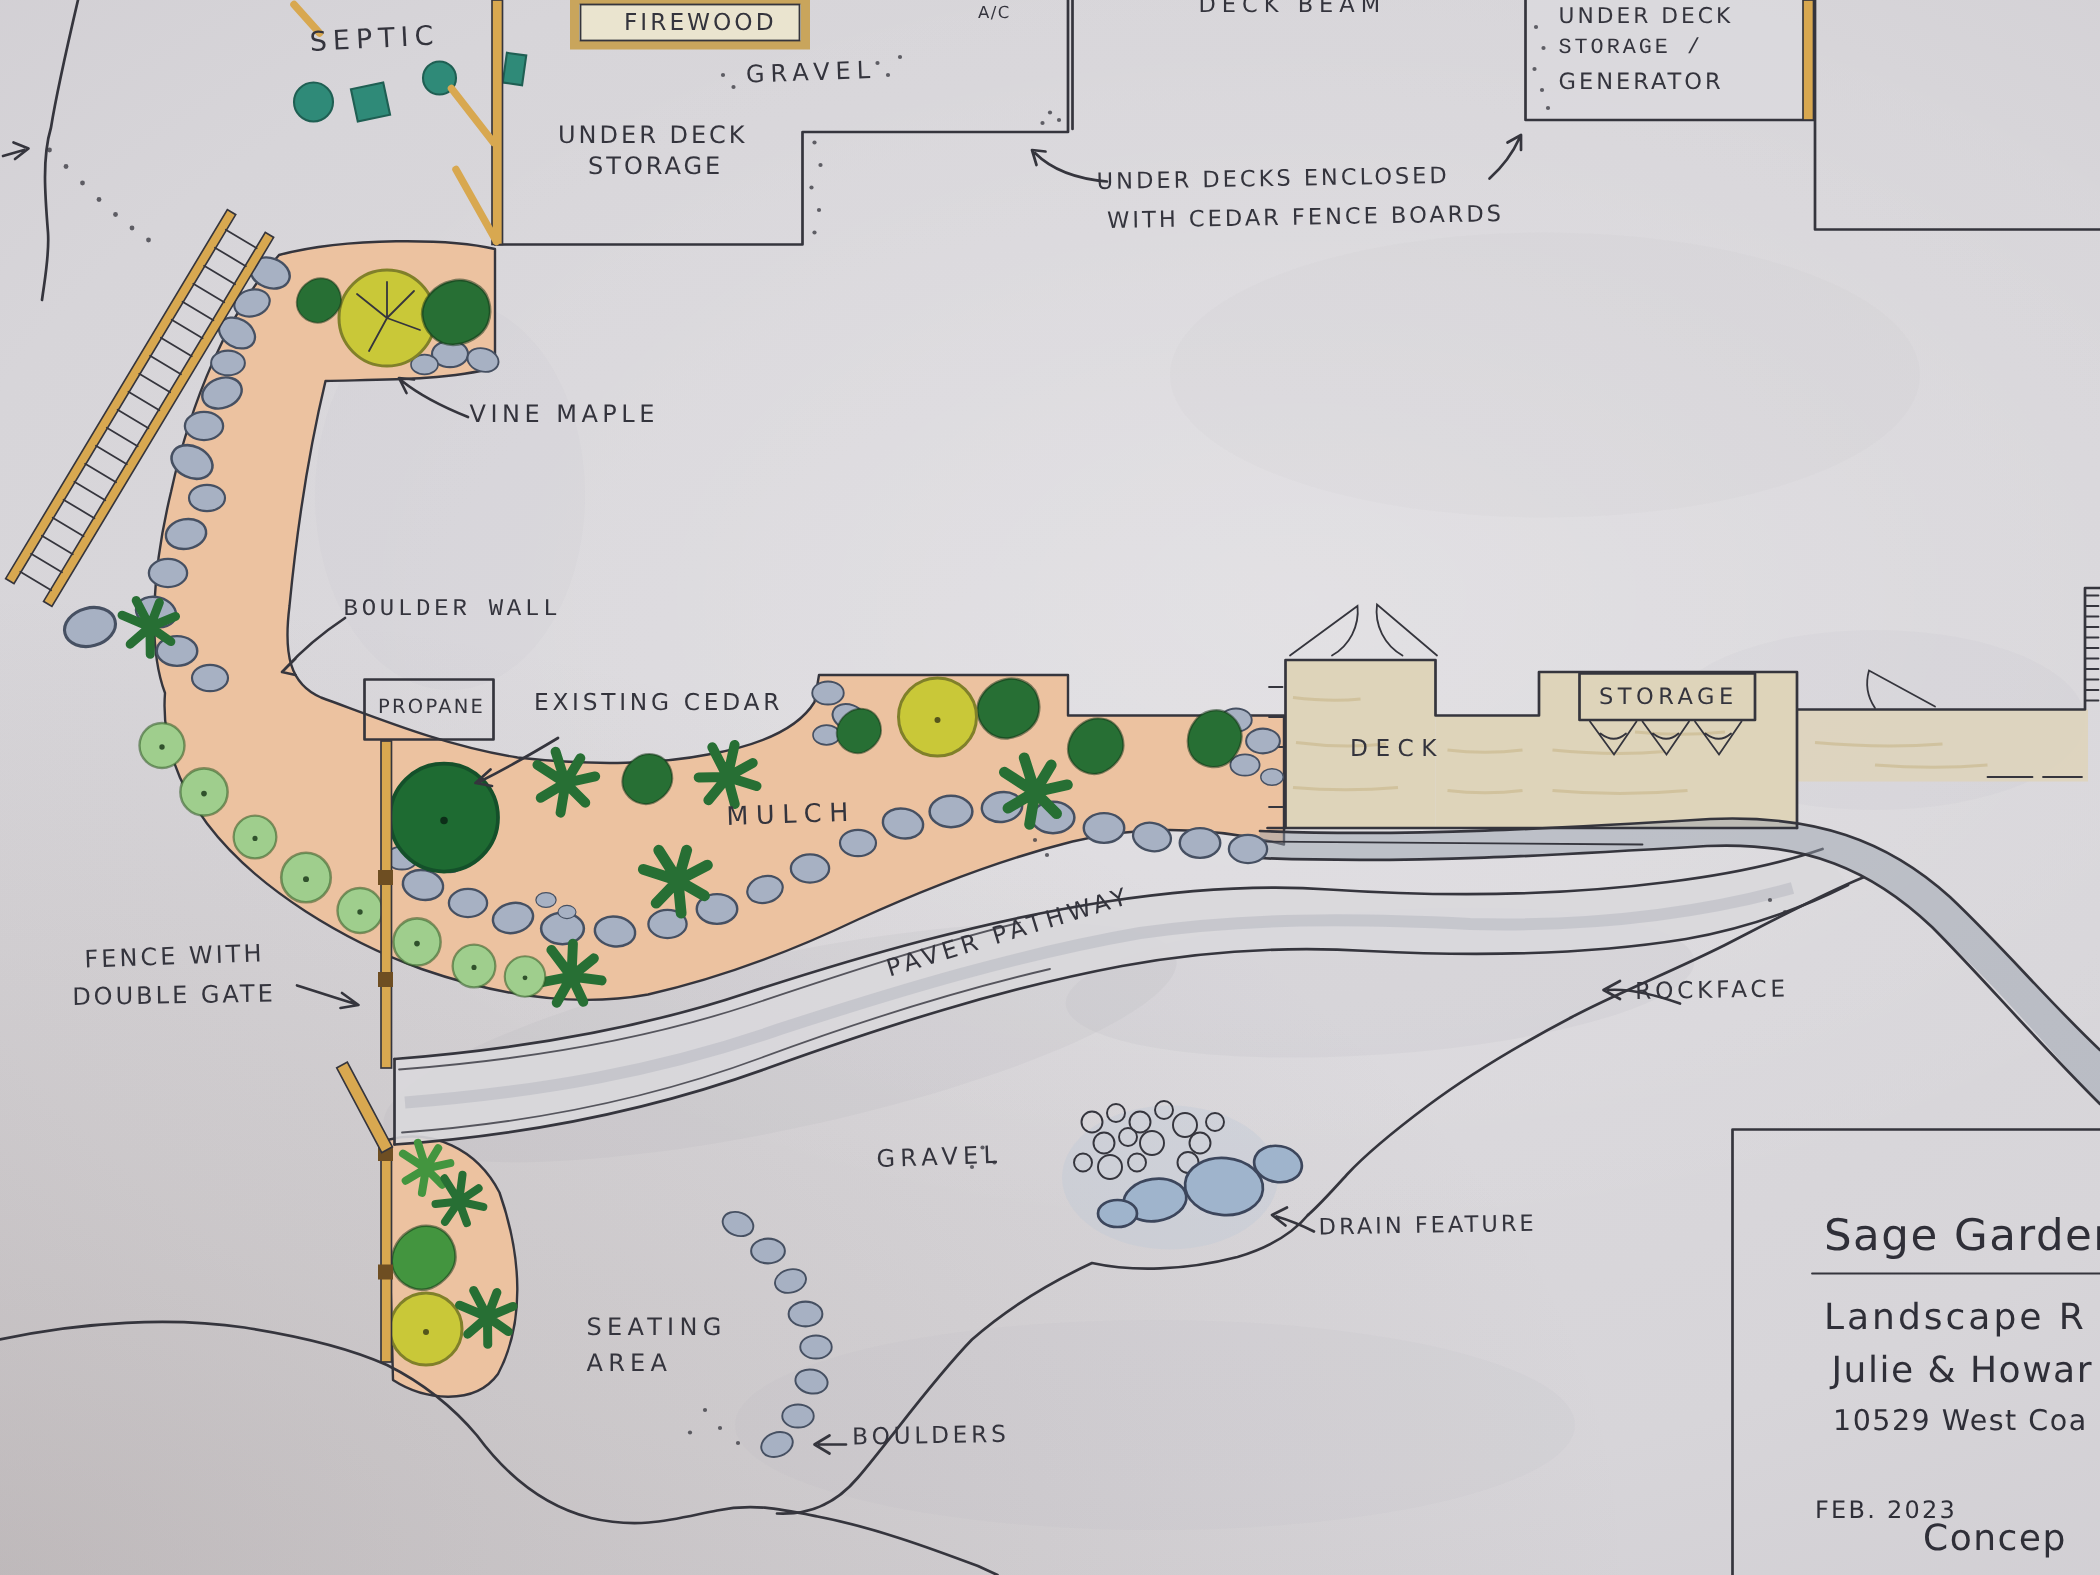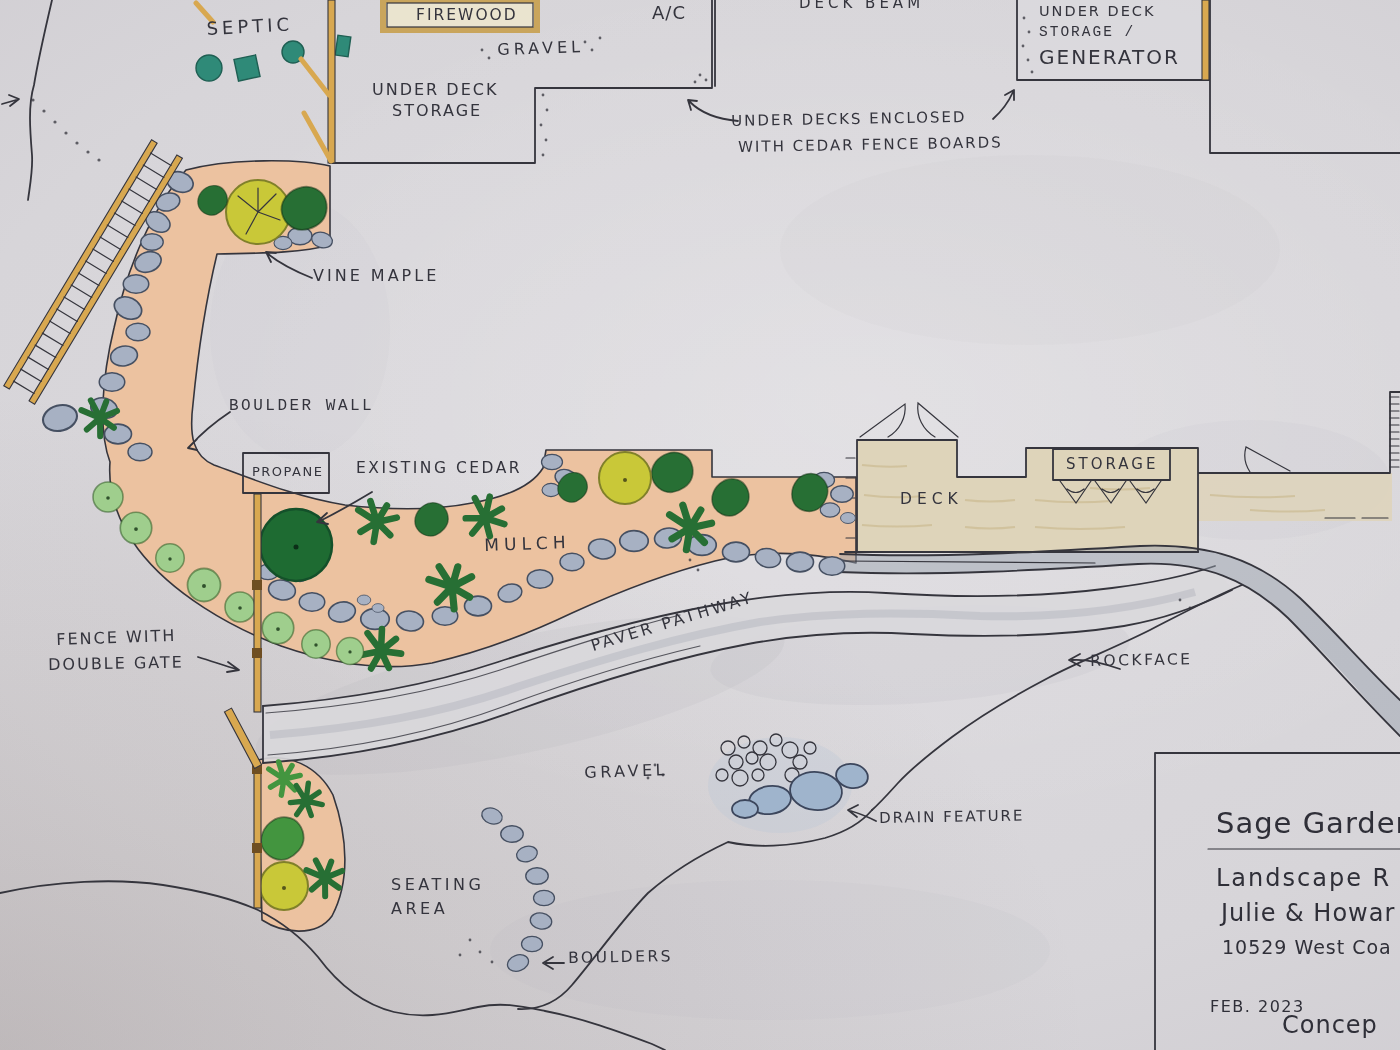--- a/index.html
+++ b/index.html
@@ -347,25 +347,25 @@
           <circle cx="1190" cy="608" r="1.4"></circle>
     </g>
   </g>
 </svg>
 
 <div class="lbl" style="left:206px;top:18px;font-size:18px;letter-spacing:4px;transform:rotate(-3deg);">SEPTIC</div>
 <div class="lbl" style="left:404px;top:6px;font-size:15.5px;letter-spacing:2px;margin-left:12px;">FIREWOOD</div>
 <div class="lbl" style="left:497px;top:40px;letter-spacing:4px;transform:rotate(-2deg);">GRAVEL</div>
 <div class="lbl" style="left:372px;top:80px;letter-spacing:2px;">UNDER DECK</div>
 <div class="lbl" style="left:392px;top:101px;letter-spacing:2px;">STORAGE</div>
-<div class="lbl" style="left:652px;top:2px;font-size:18px;letter-spacing:1px;text-align:center;">A/C</div>
+<div class="lbl" style="left:652px;top:2px;font-size:11px;letter-spacing:1px;text-align:center;">A/C</div>
 <div class="lbl" style="left:799px;top:-6px;font-size:15px;letter-spacing:4px;">DECK BEAM</div>
 <div class="lbl" style="left:1039px;top:3px;font-size:14.5px;letter-spacing:2px;">UNDER DECK</div>
 <div class="lbl" style="left:1039px;top:24px;font-size:14.5px;letter-spacing:2px;font-family:Liberation Mono, monospace;">STORAGE /</div>
-<div class="lbl" style="left:1039px;top:45px;font-size:20px;letter-spacing:2px;">GENERATOR</div>
+<div class="lbl" style="left:1039px;top:45px;font-size:15px;letter-spacing:2px;">GENERATOR</div>
 <div class="lbl" style="left:731px;top:112px;font-size:15px;letter-spacing:2px;transform:rotate(-1deg);">UNDER DECKS ENCLOSED</div>
 <div class="lbl" style="left:738px;top:138px;font-size:15px;letter-spacing:2px;transform:rotate(-1deg);">WITH CEDAR FENCE BOARDS</div>
 <div class="lbl" style="left:313px;top:266px;letter-spacing:3px;">VINE MAPLE</div>
 <div class="lbl" style="left:229px;top:397px;letter-spacing:2.5px;font-family:Liberation Mono, monospace;">BOULDER WALL</div>
 <div class="lbl" style="left:252px;top:464px;font-size:13px;letter-spacing:1.5px;">PROPANE</div>
 <div class="lbl" style="left:356px;top:459px;font-size:15.5px;letter-spacing:2.5px;">EXISTING CEDAR</div>
 <div class="lbl" style="left:484px;top:535px;font-size:17px;letter-spacing:5px;transform:rotate(-2deg);">MULCH</div>
 <div class="lbl" style="left:900px;top:490px;font-size:15.5px;letter-spacing:5px;">DECK</div>
 <div class="lbl" style="left:1066px;top:455px;font-size:15px;letter-spacing:3px;">STORAGE</div>
 <div class="lbl" style="left:56px;top:630px;letter-spacing:2px;transform:rotate(-2deg);">FENCE WITH</div>

